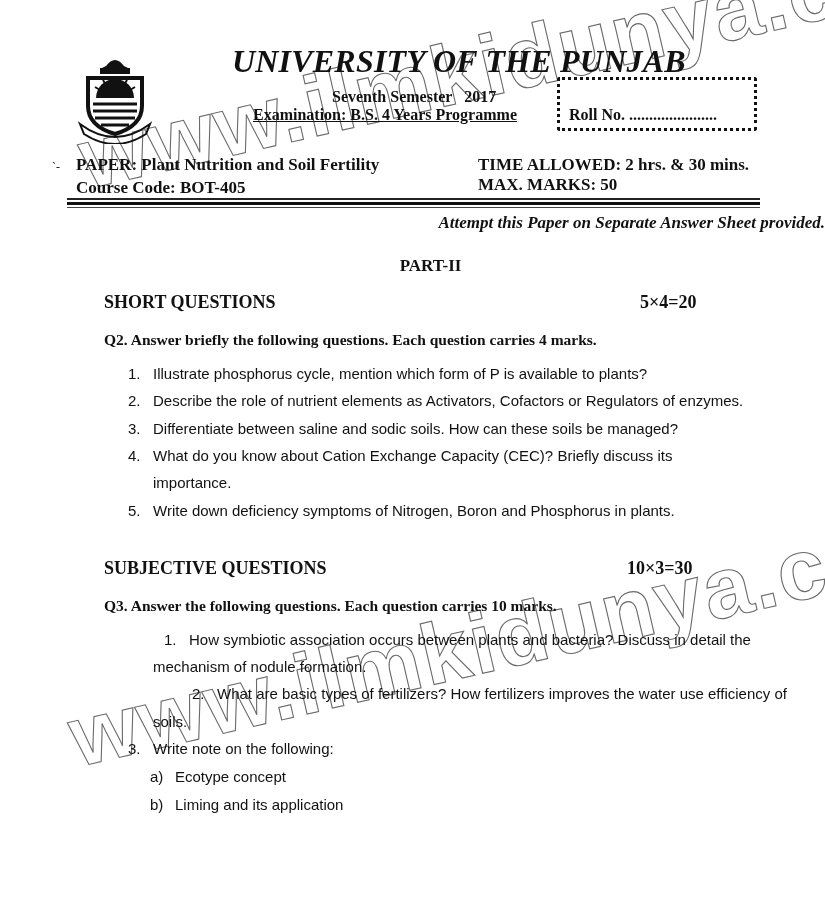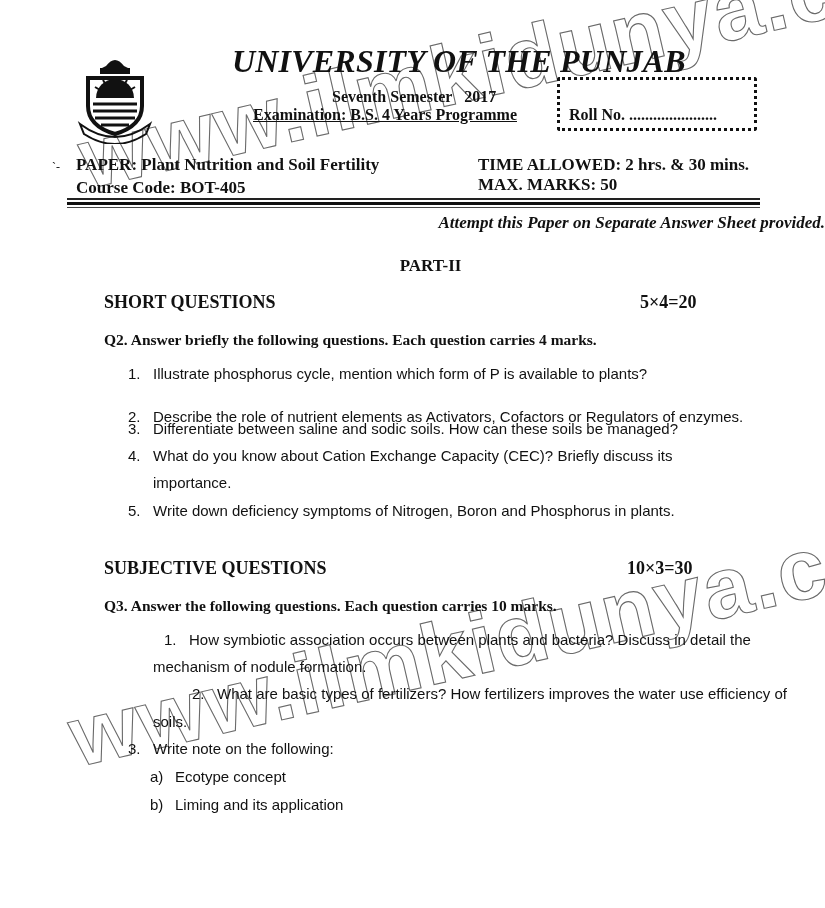--- a/index.html
+++ b/index.html
@@ -80,21 +80,21 @@
 <div class="abs rule3"></div>
 
 <div class="abs instr">Attempt this Paper on Separate Answer Sheet provided.</div>
 <div class="abs part">PART-II</div>
 
 <div class="abs sec" style="left:104px; top:292px;">SHORT QUESTIONS</div>
 <div class="abs sec" style="left:608px; top:292px;margin-left:32px;">5×4=20</div>
 <div class="abs qhead" style="left:104px; top:331px;">Q2. Answer briefly the following questions. Each question carries 4 marks.</div>
 
 <div class="abs item" style="left:128px; top:365px;"><span class="num">1.</span><span>Illustrate phosphorus cycle, mention which form of P is available to plants?</span></div>
-<div class="abs item" style="left:128px; top:408px;"><span class="num">2.</span><span>Describe the role of nutrient elements as Activators, Cofactors or Regulators of enzymes.</span></div>
+<div class="abs item" style="left:128px; top:392px;"><span class="num">2.</span><span>Describe the role of nutrient elements as Activators, Cofactors or Regulators of enzymes.</span></div>
 <div class="abs item" style="left:128px; top:420px;"><span class="num">3.</span><span>Differentiate between saline and sodic soils. How can these soils be managed?</span></div>
 <div class="abs item" style="left:128px; top:447px;"><span class="num">4.</span><span>What do you know about Cation Exchange Capacity (CEC)? Briefly discuss its</span></div>
 <div class="abs item" style="left:153px; top:474px;">importance.</div>
 <div class="abs item" style="left:128px; top:502px;"><span class="num">5.</span><span>Write down deficiency symptoms of Nitrogen, Boron and Phosphorus in plants.</span></div>
 
 <div class="abs sec" style="left:104px; top:558px;">SUBJECTIVE QUESTIONS</div>
 <div class="abs sec" style="left:627px; top:558px;">10×3=30</div>
 <div class="abs qhead" style="left:104px; top:597px;">Q3. Answer the following questions. Each question carries 10 marks.</div>
 
 <div class="abs item" style="left:128px; top:631px;margin-left:36px;"><span class="num">1.</span><span>How symbiotic association occurs between plants and bacteria? Discuss in detail the</span></div>

